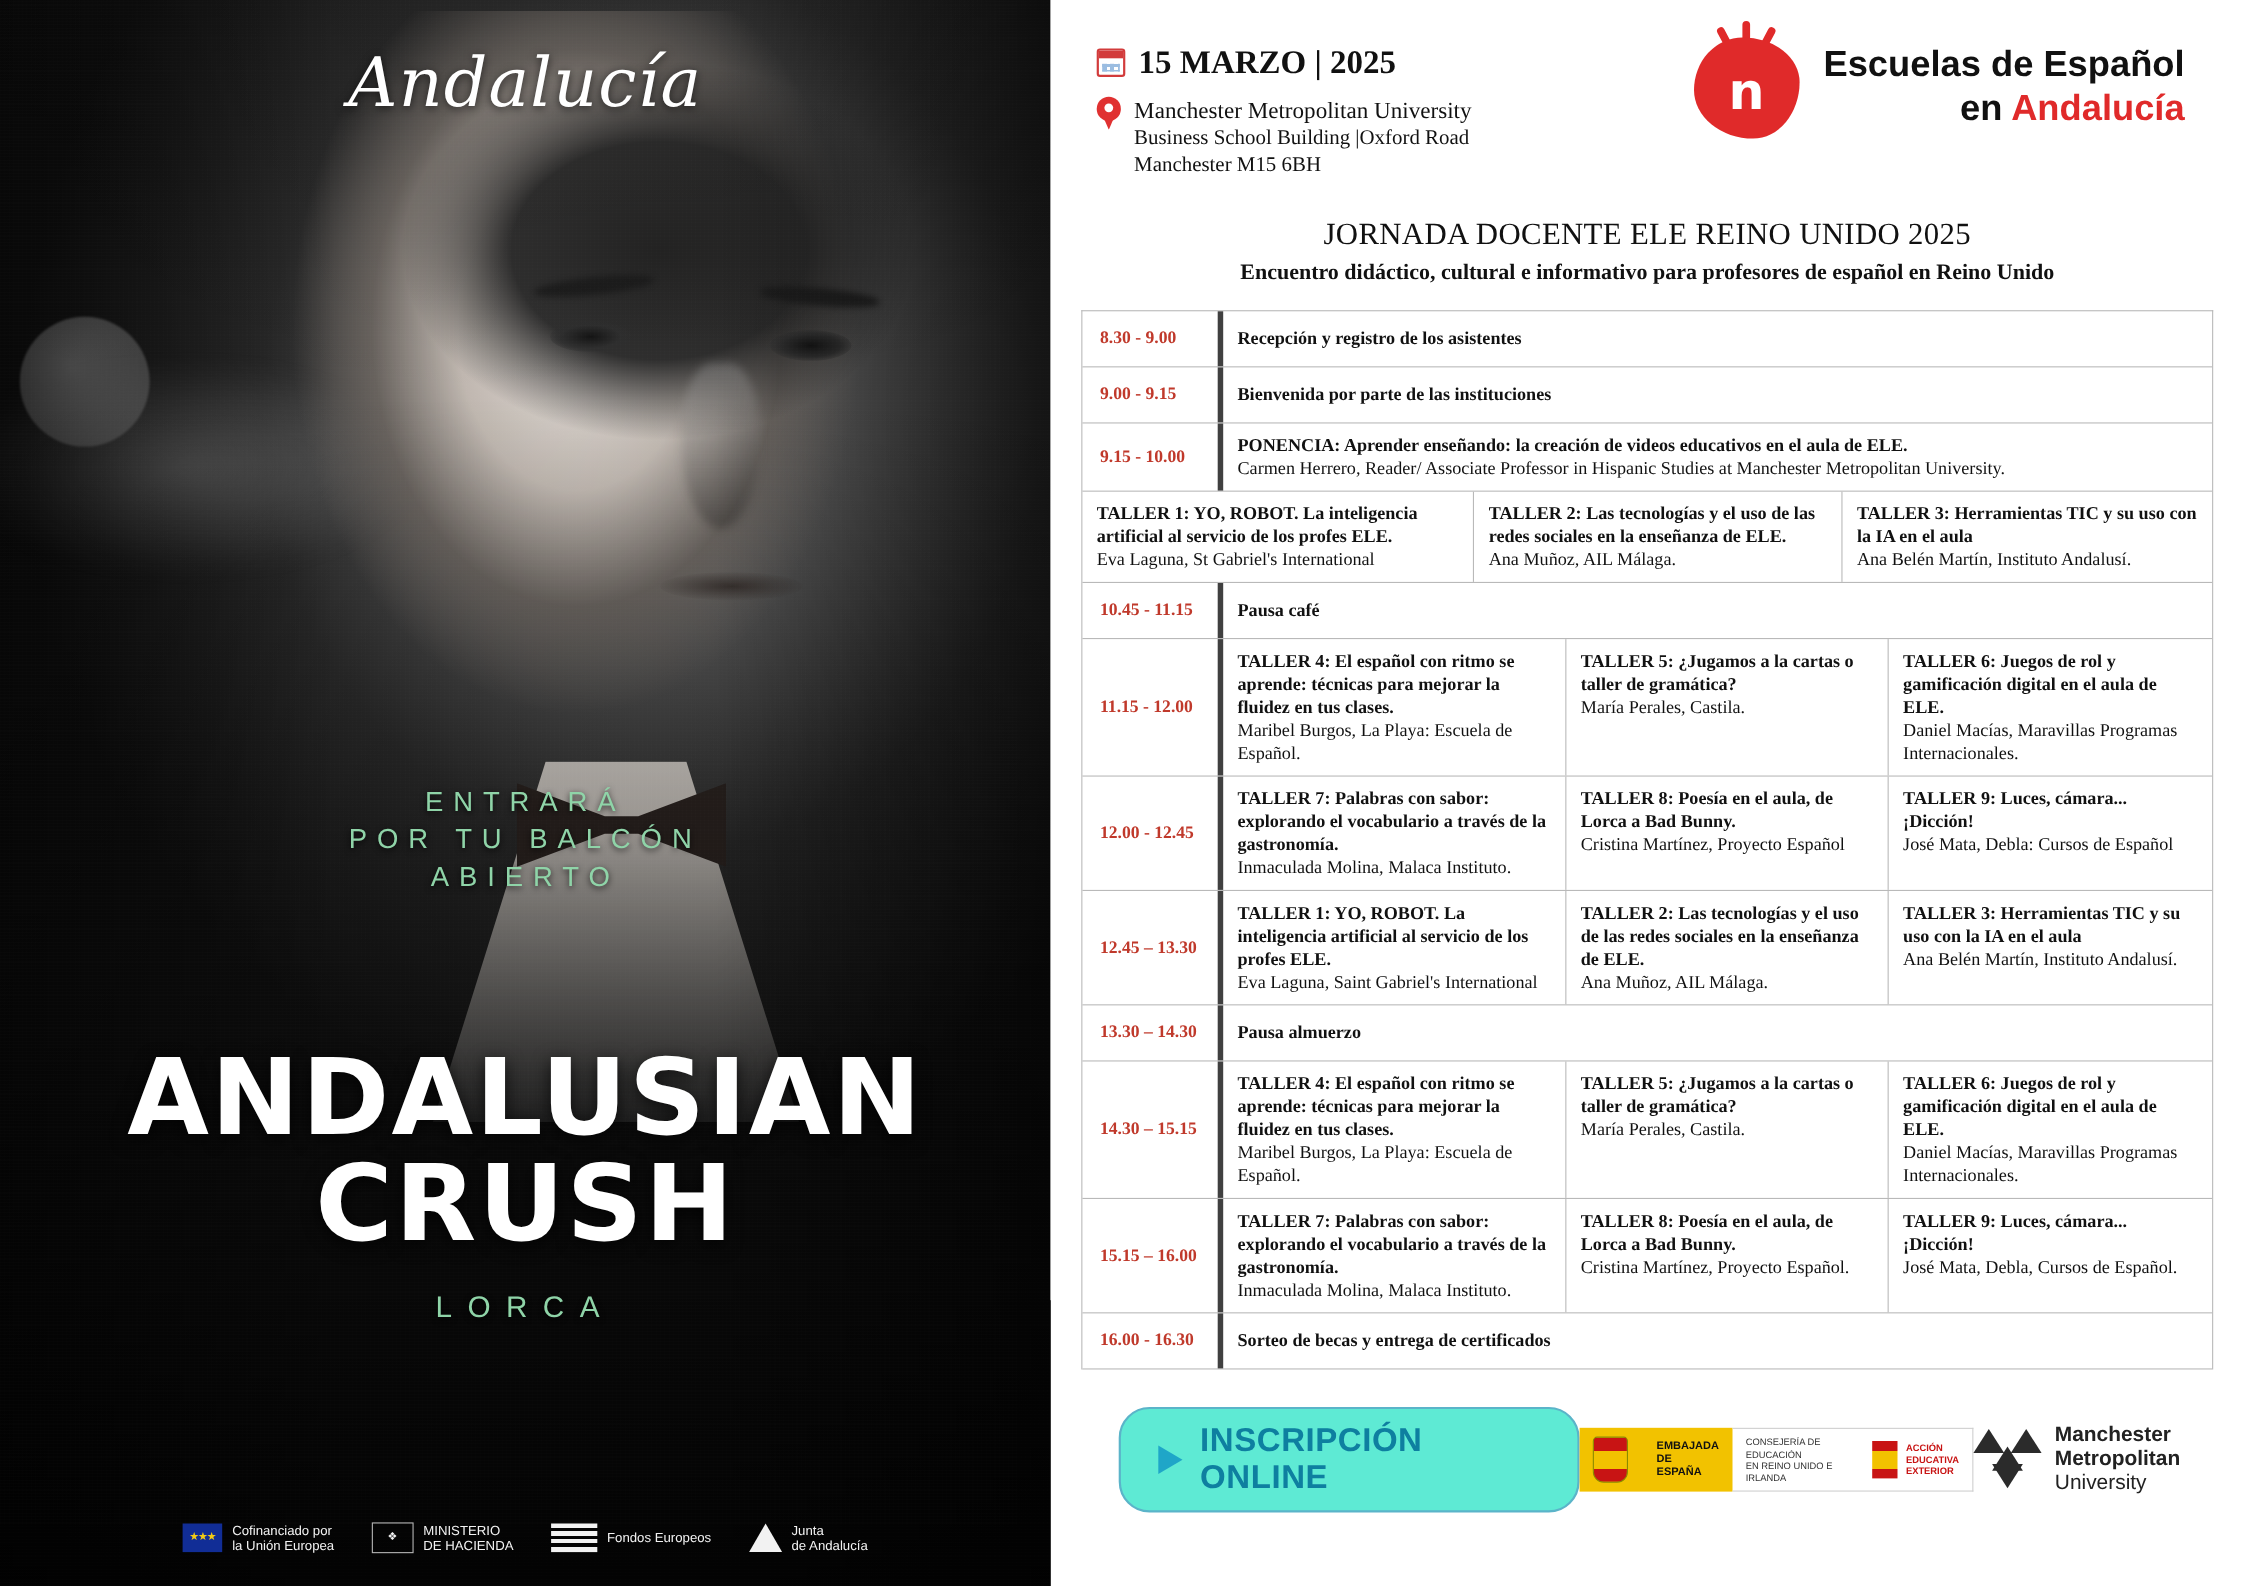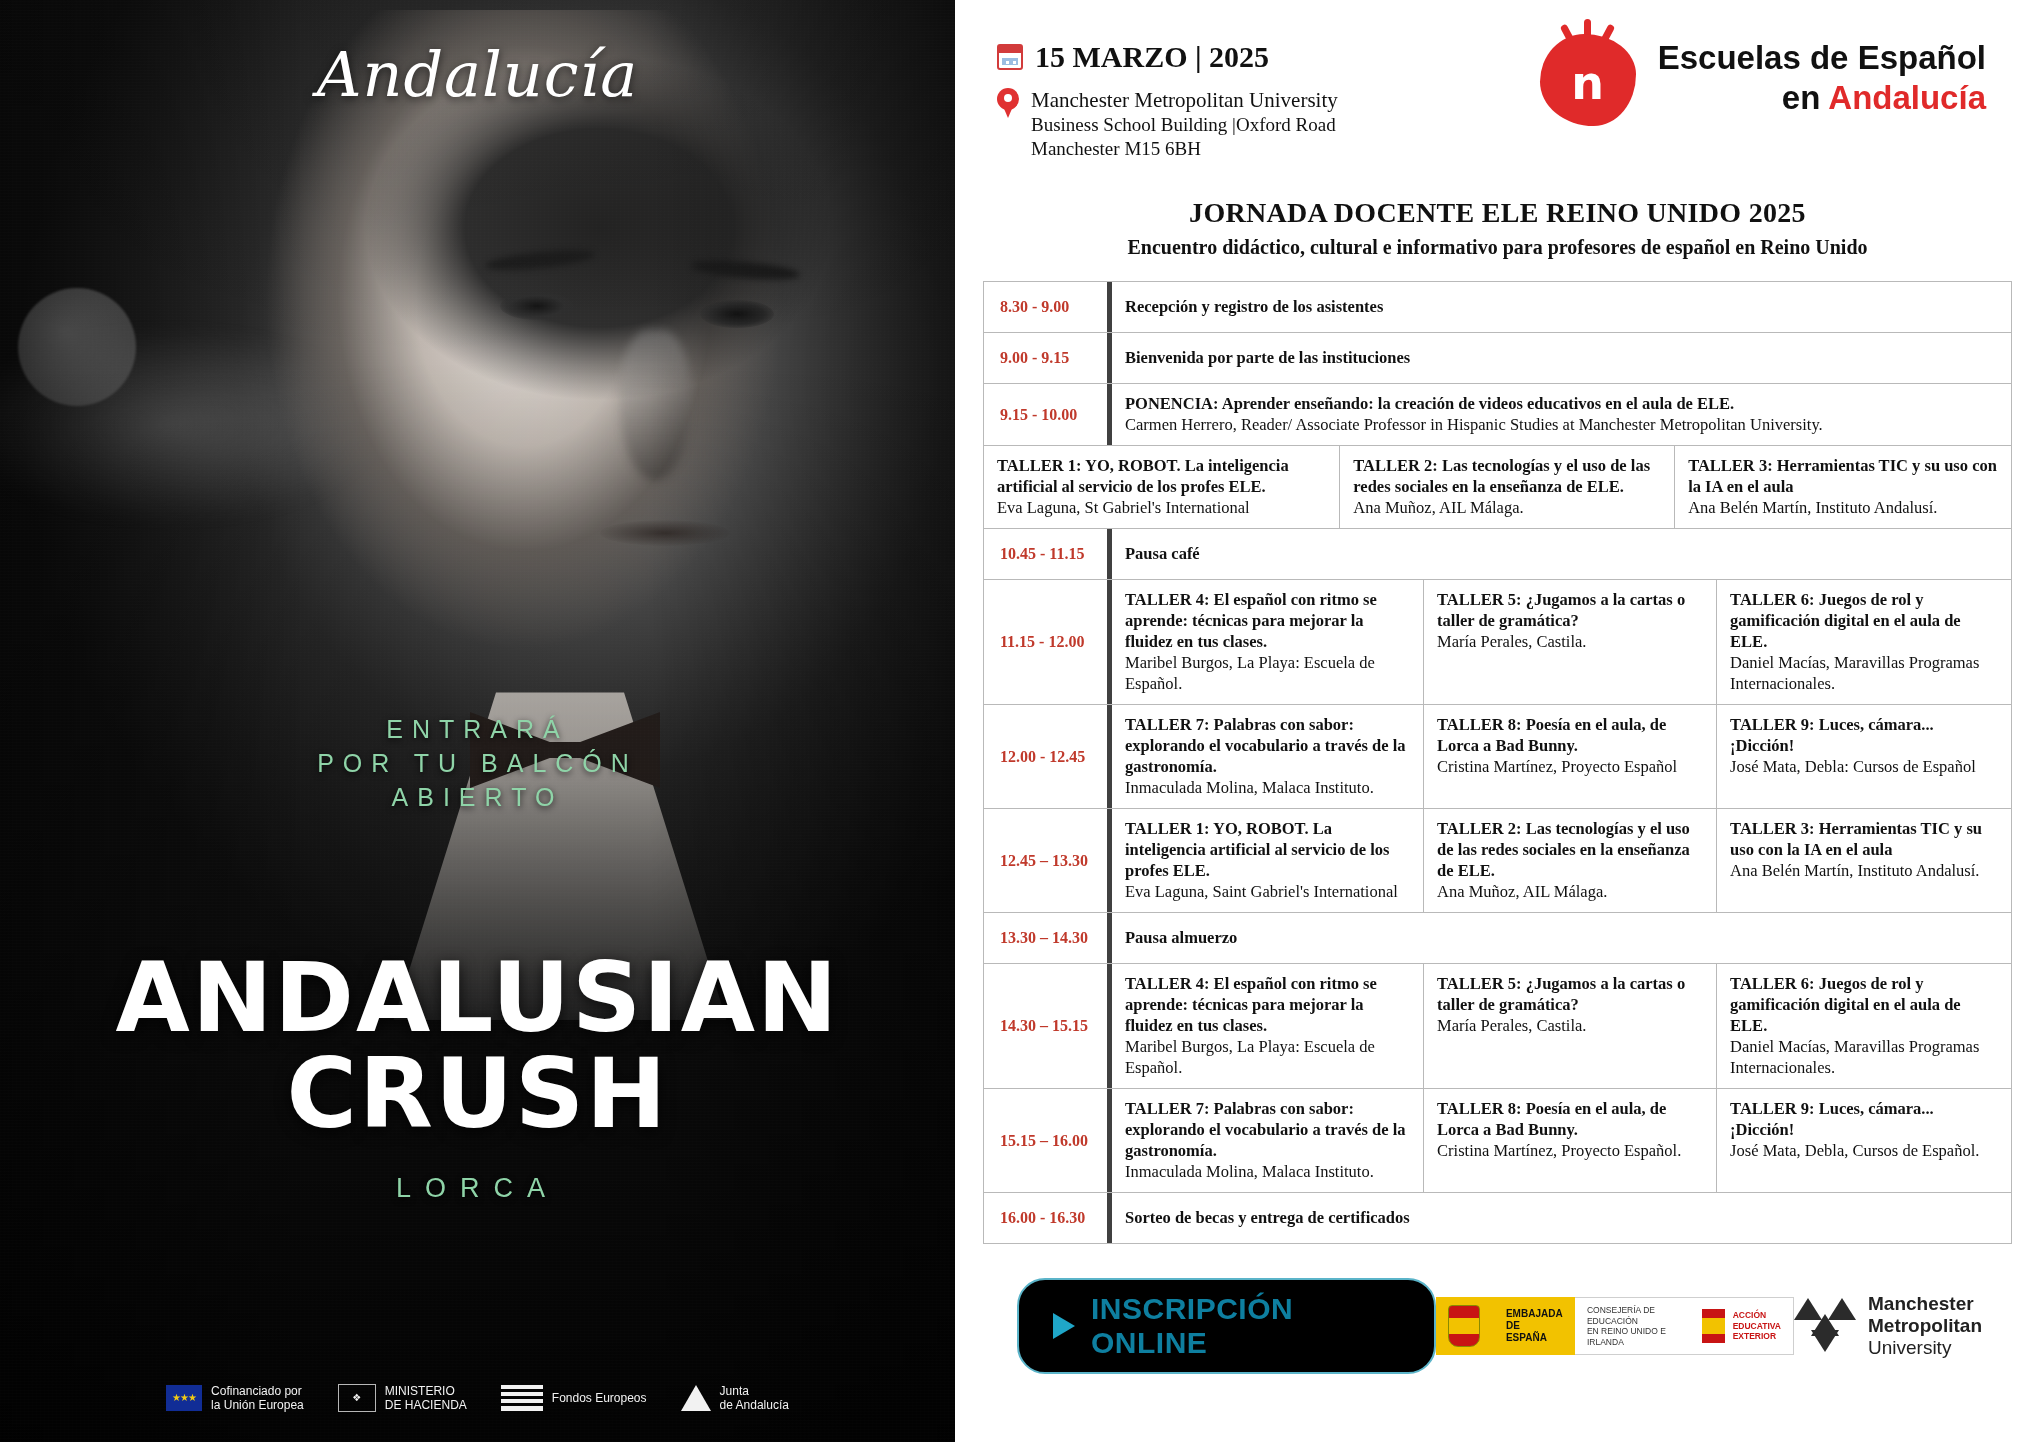--- a/index.html
+++ b/index.html
@@ -356,21 +356,21 @@
     text-align: right;
   }
   .logo-text .red { color: #e02a2a; }
 
   .head-block {
     text-align: center;
     margin-top: 36px;
   }
   .head-title {
     font-family: "Liberation Serif", serif;
-    font-weight: bold;
+    font-weight: normal;
     font-size: 28px;
     color: #111111;
     letter-spacing: .3px;
   }
   .head-sub {
     font-family: "Liberation Serif", serif;
     font-weight: bold;
     font-size: 20px;
     color: #111111;
     margin-top: 7px;
@@ -427,21 +427,21 @@
     margin-top: 34px;
     padding: 0 30px 0 34px;
   }
   .btn-inscripcion {
     display: flex;
     align-items: center;
     gap: 16px;
     border: 2px solid #5bb4c9;
     border-radius: 28px;
     padding: 12px 34px;
-    background: #000000;
+    background: #5eead4;
     cursor: pointer;
     justify-content: space-between;
   }
   .btn-inscripcion .play {
     width: 0; height: 0;
     border-top: 13px solid transparent;
     border-bottom: 13px solid transparent;
     border-left: 22px solid #1fa6c8;
   }
   .btn-inscripcion .label {

